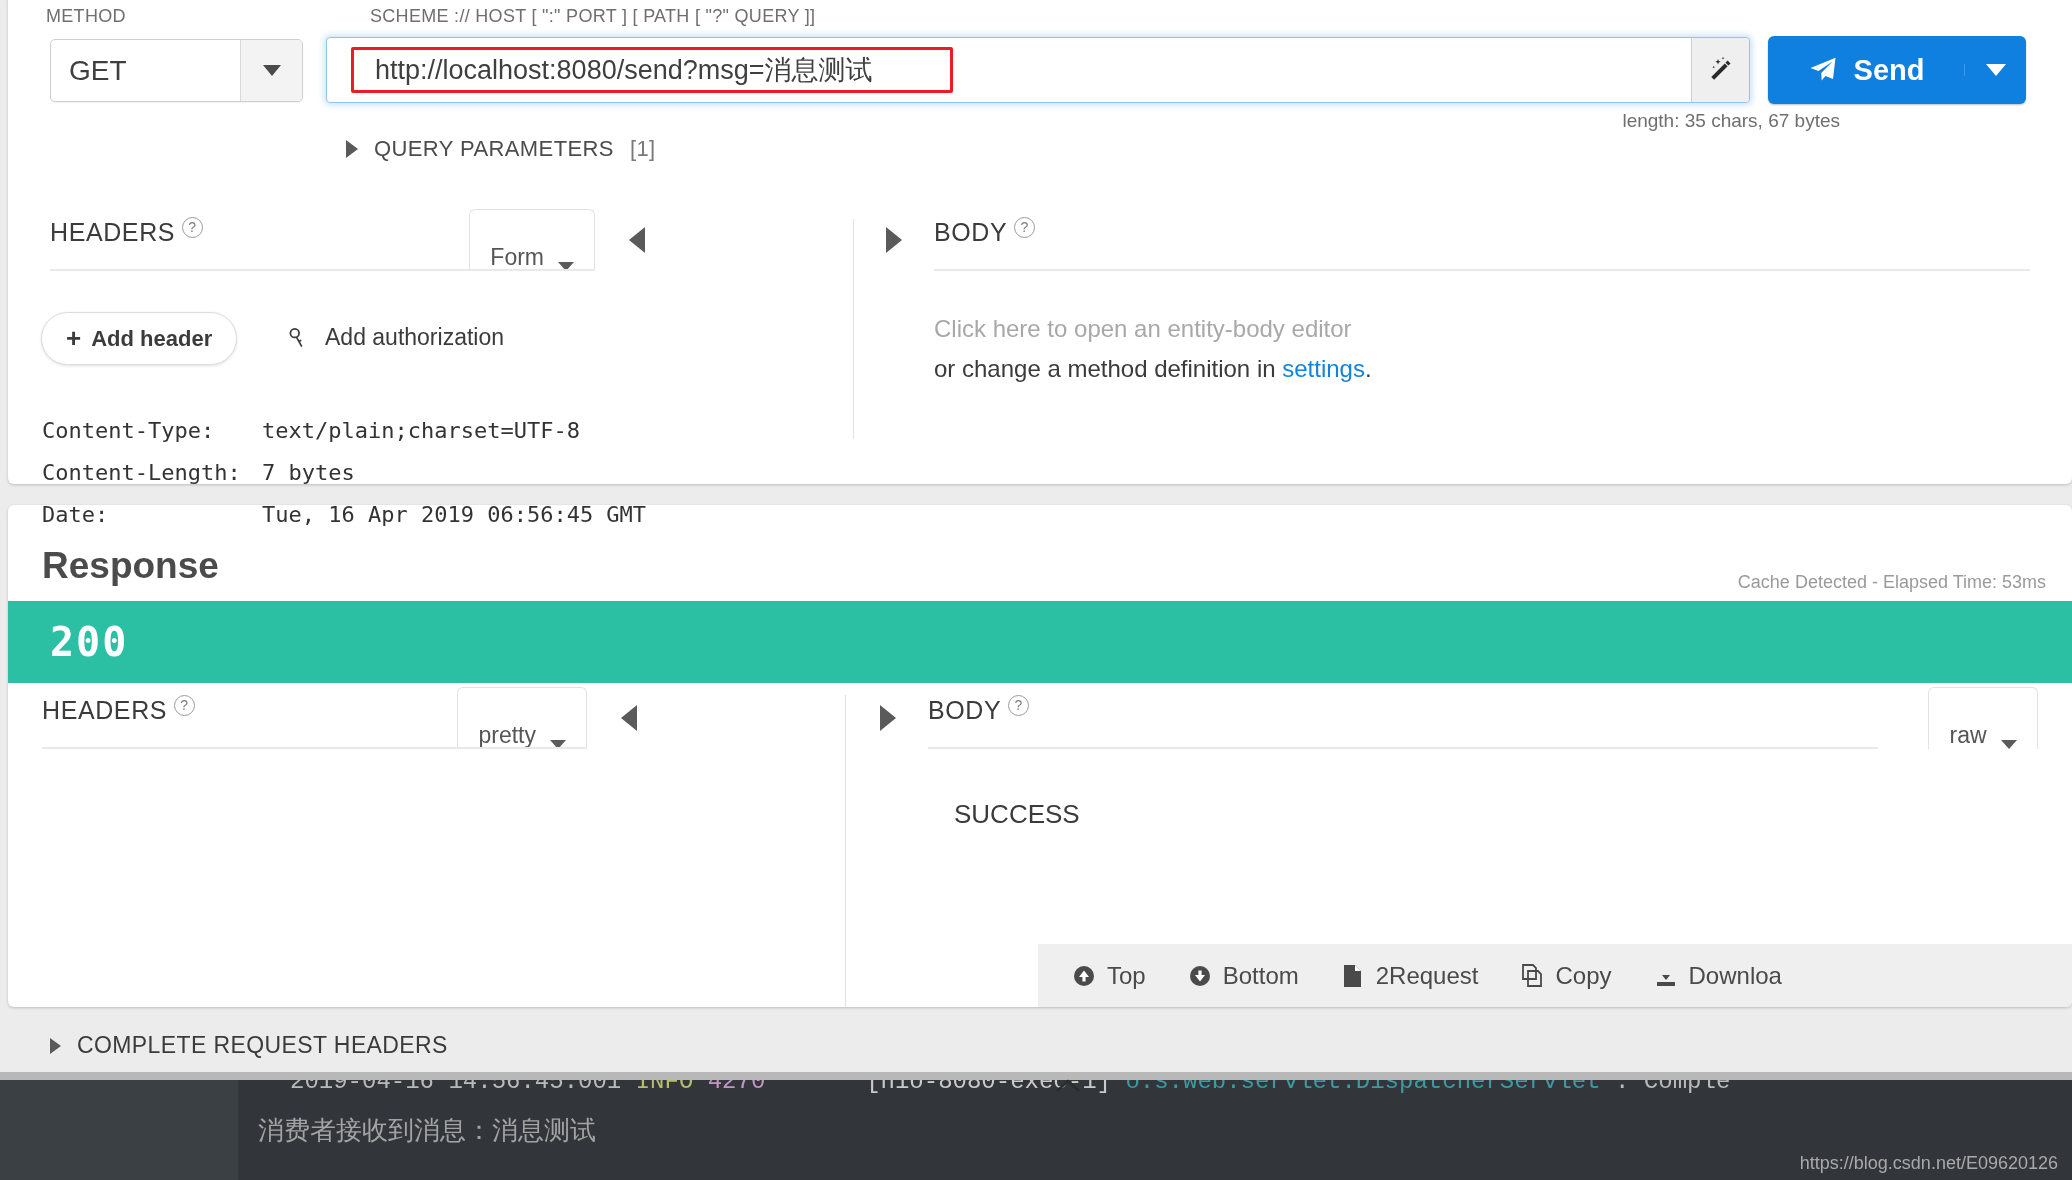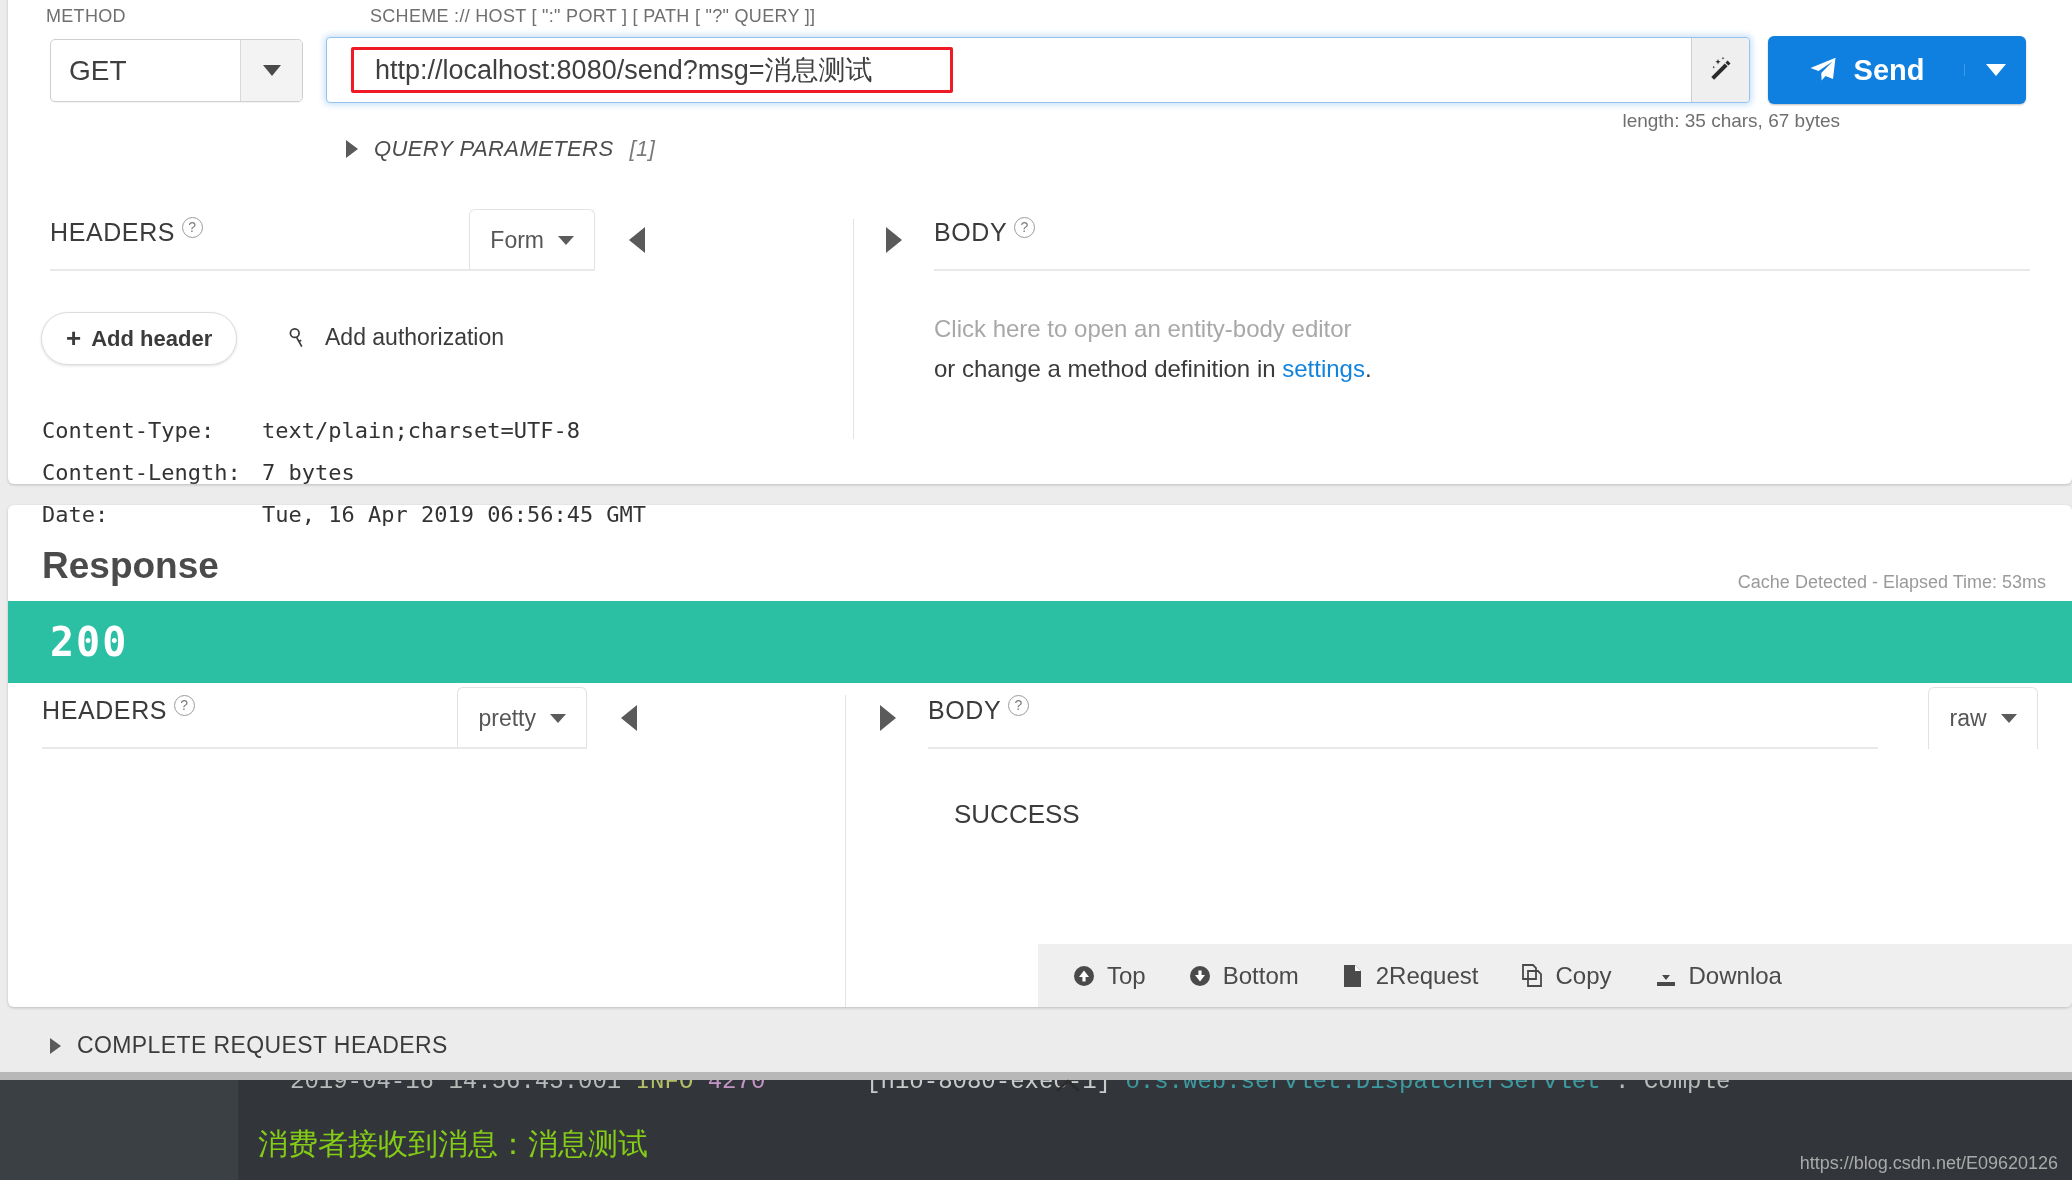--- a/index.html
+++ b/index.html
@@ -78,21 +78,21 @@
   }
   .send-main {
     flex:1; display:flex; justify-content:center; gap:16px;
     color:#fff; font-size:29px; font-weight:bold;
   }
   .send-split { width:62px; border-left:1px solid #3d9aea; display:flex; align-items:center; justify-content:center; }
   .caret-white { width:0;height:0;border-left:10px solid transparent;border-right:10px solid transparent;border-top:12px solid #fff; }
 
   
   .query-params {
-    position:absolute; left:338px; top:142px; display:flex; align-items:center; gap:16px;font-style:italic;
+    position:absolute; left:338px; top:142px; display:flex; align-items:center; gap:16px;
   }
   .tri-right {
     width:0;height:0;border-top:9px solid transparent;border-bottom:9px solid transparent;
     border-left:12px solid #5a5a5a;
   }
   .qp-text { font-size:22px; color:#4c4c4c; letter-spacing:.4px; }
   .qp-count { color:#7a7a7a; }
   .pane-left  { position:absolute; left:0; width:845px; }
   .pane-right { position:absolute; left:900px; right:0; }
   .v-divider {
@@ -105,21 +105,21 @@
   }
   .qmark {
     display:inline-block; width:21px; height:21px; border:1.5px solid #9b9b9b;
     border-radius:50%; font-size:14px; line-height:19px; text-align:center;
     color:#7c7c7c; vertical-align:super; margin-left:7px;
   }
   .sec-rule { position:absolute; left:0; right:0; bottom:0; height:2px; background:#e9e9e9; }
   .dd-btn {
     position:absolute; height:62px; min-width:120px; padding:0 20px;
     border:1px solid #e2e2e2; border-bottom:none; border-radius:6px 6px 0 0;
-    background:#fff; display:flex; align-items:center; justify-content:center; gap:14px;
+    background:#fff; display:flex; align-items:flex-end; justify-content:center; gap:14px;
     font-size:23px; color:#565656;
   }
   .caret-sm { width:0;height:0;border-left:8px solid transparent;border-right:8px solid transparent;border-top:9px solid #5b5b5b; }
 
   .arrow-nav { position:absolute; width:0;height:0; }
   .arr-left { border-top:13px solid transparent;border-bottom:13px solid transparent;border-right:16px solid #5a5a5a; }
   .arr-right{ border-top:13px solid transparent;border-bottom:13px solid transparent;border-left:16px solid #5a5a5a; }
 
   .add-header-btn {
     position:absolute; left:33px; top:318px; height:53px; padding:0 24px;
@@ -181,22 +181,22 @@
   .console-gutter { position:absolute; left:0; top:0; width:238px; height:100px; background:#3b4045; }
   .console-line {
     position:absolute; left:246px; top:-12px; white-space:nowrap;
     font-family:Liberation Mono, monospace; font-size:24px; color:#b9b9b9;margin-left:44px;
   }
   .c-info { color:#b5bd68; }
   .c-pid  { color:#c594c5; }
   .c-thread { color:#c9c9c9; }
   .c-class { color:#3d9aa1; }
   .console-cn {
-    position:absolute; left:258px; top:44px; white-space:nowrap;
-    font-family:"DejaVu Sans", sans-serif; font-size:30px; color:#84cc16;
+    position:absolute; left:258px; top:33px; white-space:nowrap;
+    font-family:"DejaVu Sans", sans-serif; font-size:26px; color:#a3a3a3;
   }
   .watermark {
     position:absolute; right:14px; bottom:6px; font-size:18px; color:#a9a9a9;
     font-family:"Liberation Sans", sans-serif;
   }
   .collapse-chevron {
     position:absolute; left:1055px; top:1078px; width:26px; height:16px; z-index:6;
   }
   .scroll-strip {
     position:absolute; left:0; top:1072px; width:2072px; height:8px; background:#b8b8b8;

